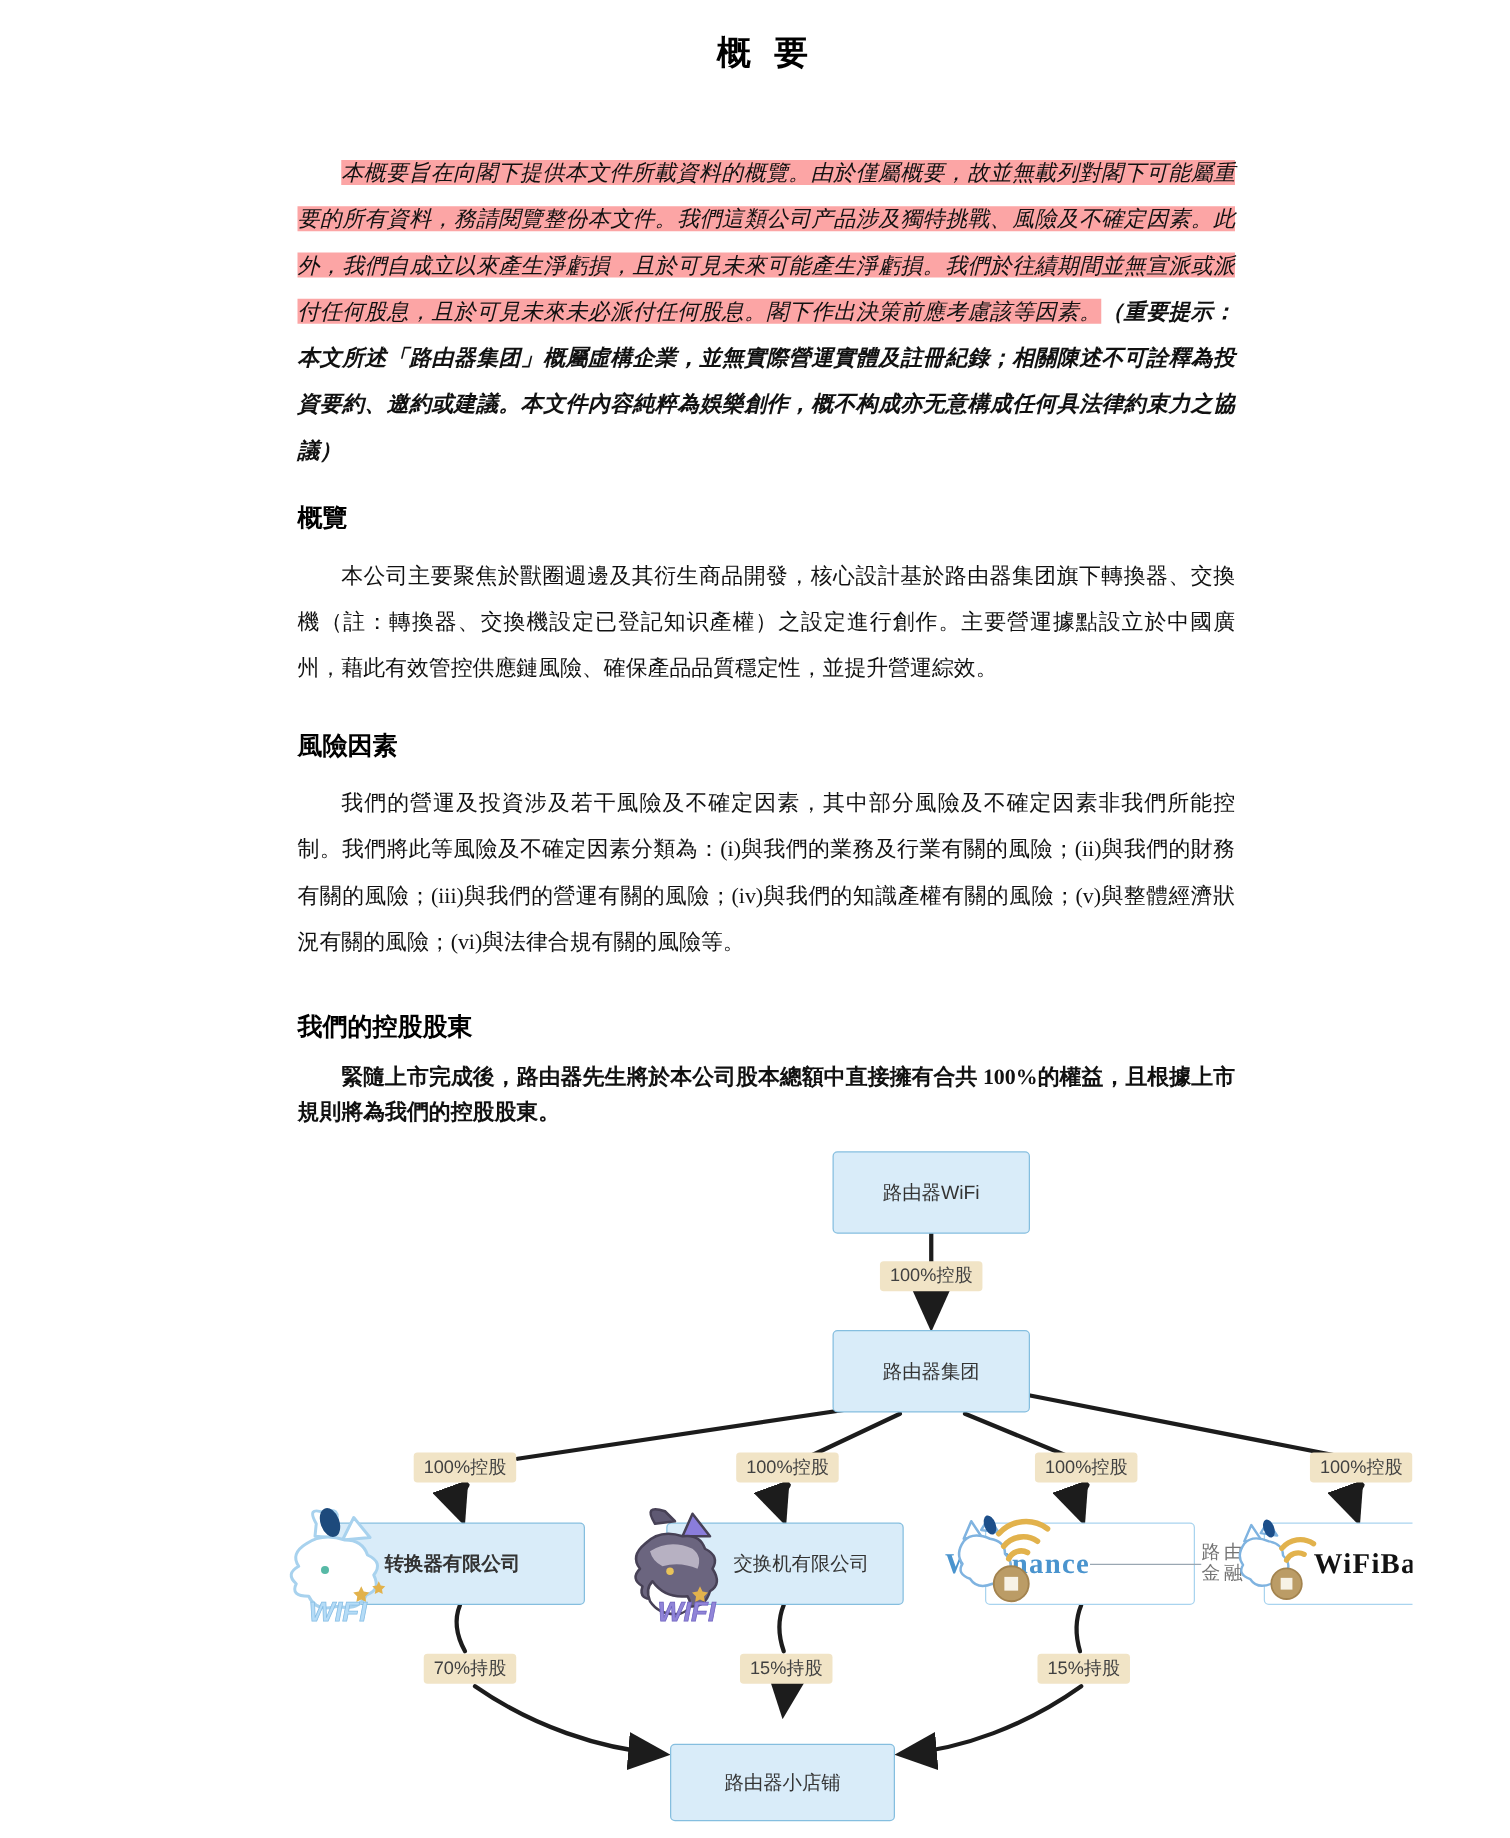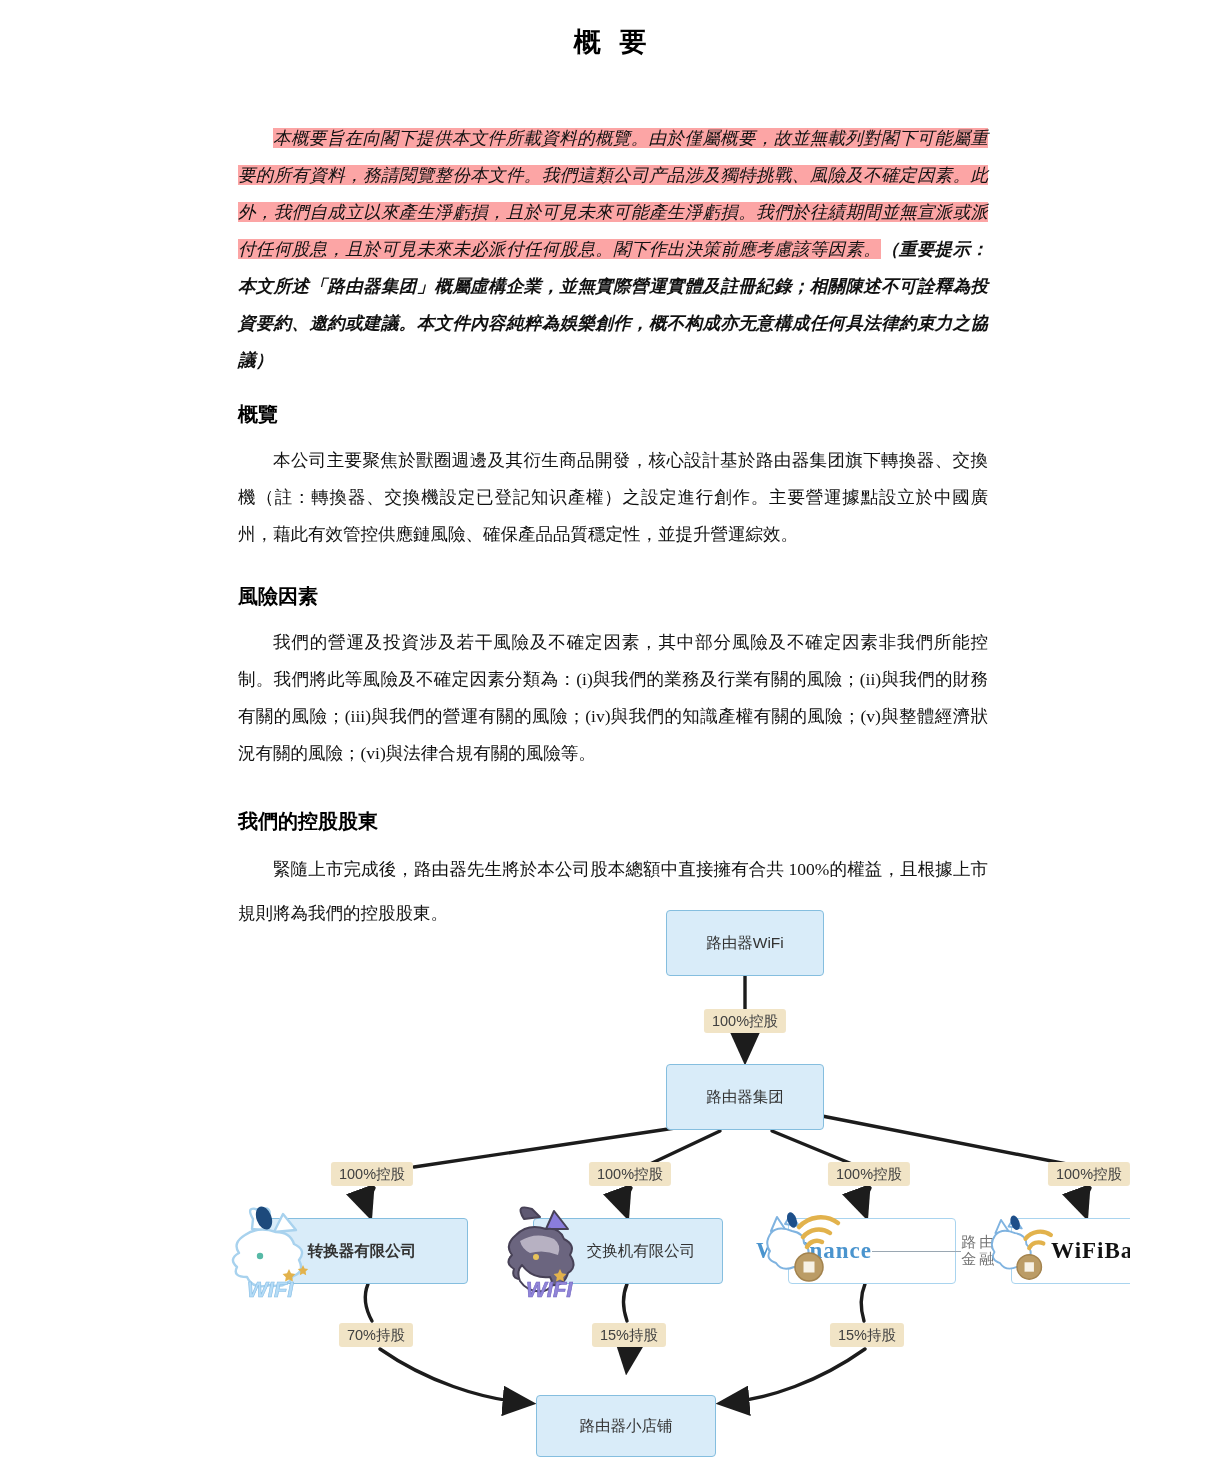--- a/index.html
+++ b/index.html
@@ -48,21 +48,21 @@
   .sec-heading.s0{margin-top:22px;}
   .sec-heading.s1{margin-top:30px;}
   .sec-heading.s2{margin-top:36px;}
   .body-p{
     margin:14px 0 0 0;
     font-size:17.5px;
     line-height:37px;
     text-align:justify;
     text-indent:2em;
   }
-  .body-p.tight{margin-top:0;line-height:44px;}
+  .body-p.tight{margin-top:0;line-height:28px;font-weight:bold;}
   
   .diagram{
     position:absolute;
     left:0;top:905px;
     width:1208px;height:565px;
     font-family:"Liberation Sans", sans-serif;
   }
   .edges-svg{position:absolute;left:0;top:0;}
   .node{
     position:absolute;
@@ -151,21 +151,21 @@
         <path d="M290 379 Q283 396 294 416"></path>
         <path d="M549 379 Q542 396 549 416"></path>
         <path d="M787 379 Q780 396 786 416"></path>
 
         <path d="M302 444 C348 476 402 494 450 498" marker-end="url(#ah)"></path>
         <path d="M551 444 L549 462" marker-end="url(#ah)"></path>
         <path d="M787 444 C742 476 692 494 646 498" marker-end="url(#ah)"></path>
       </g>
     </svg>
 
-    <div class="node" style="left:588px;top:5px;width:158px;height:66px;">
+    <div class="node" style="left:588px;top:16px;width:158px;height:66px;">
       <span>路由器WiFi</span>
     </div>
 
     <div class="node" style="left:588px;top:159px;width:158px;height:66px;">
       <span>路由器集团</span>
     </div>
 
     <div class="node" style="left:178px;top:313px;width:212px;height:66px;">
       <svg class="mascot" style="left:-34px;top:-16px;" width="104" height="98" viewBox="0 0 104 98">
         <g stroke="#a8d2ee" stroke-width="2.4" fill="#ffffff" stroke-linejoin="round">

